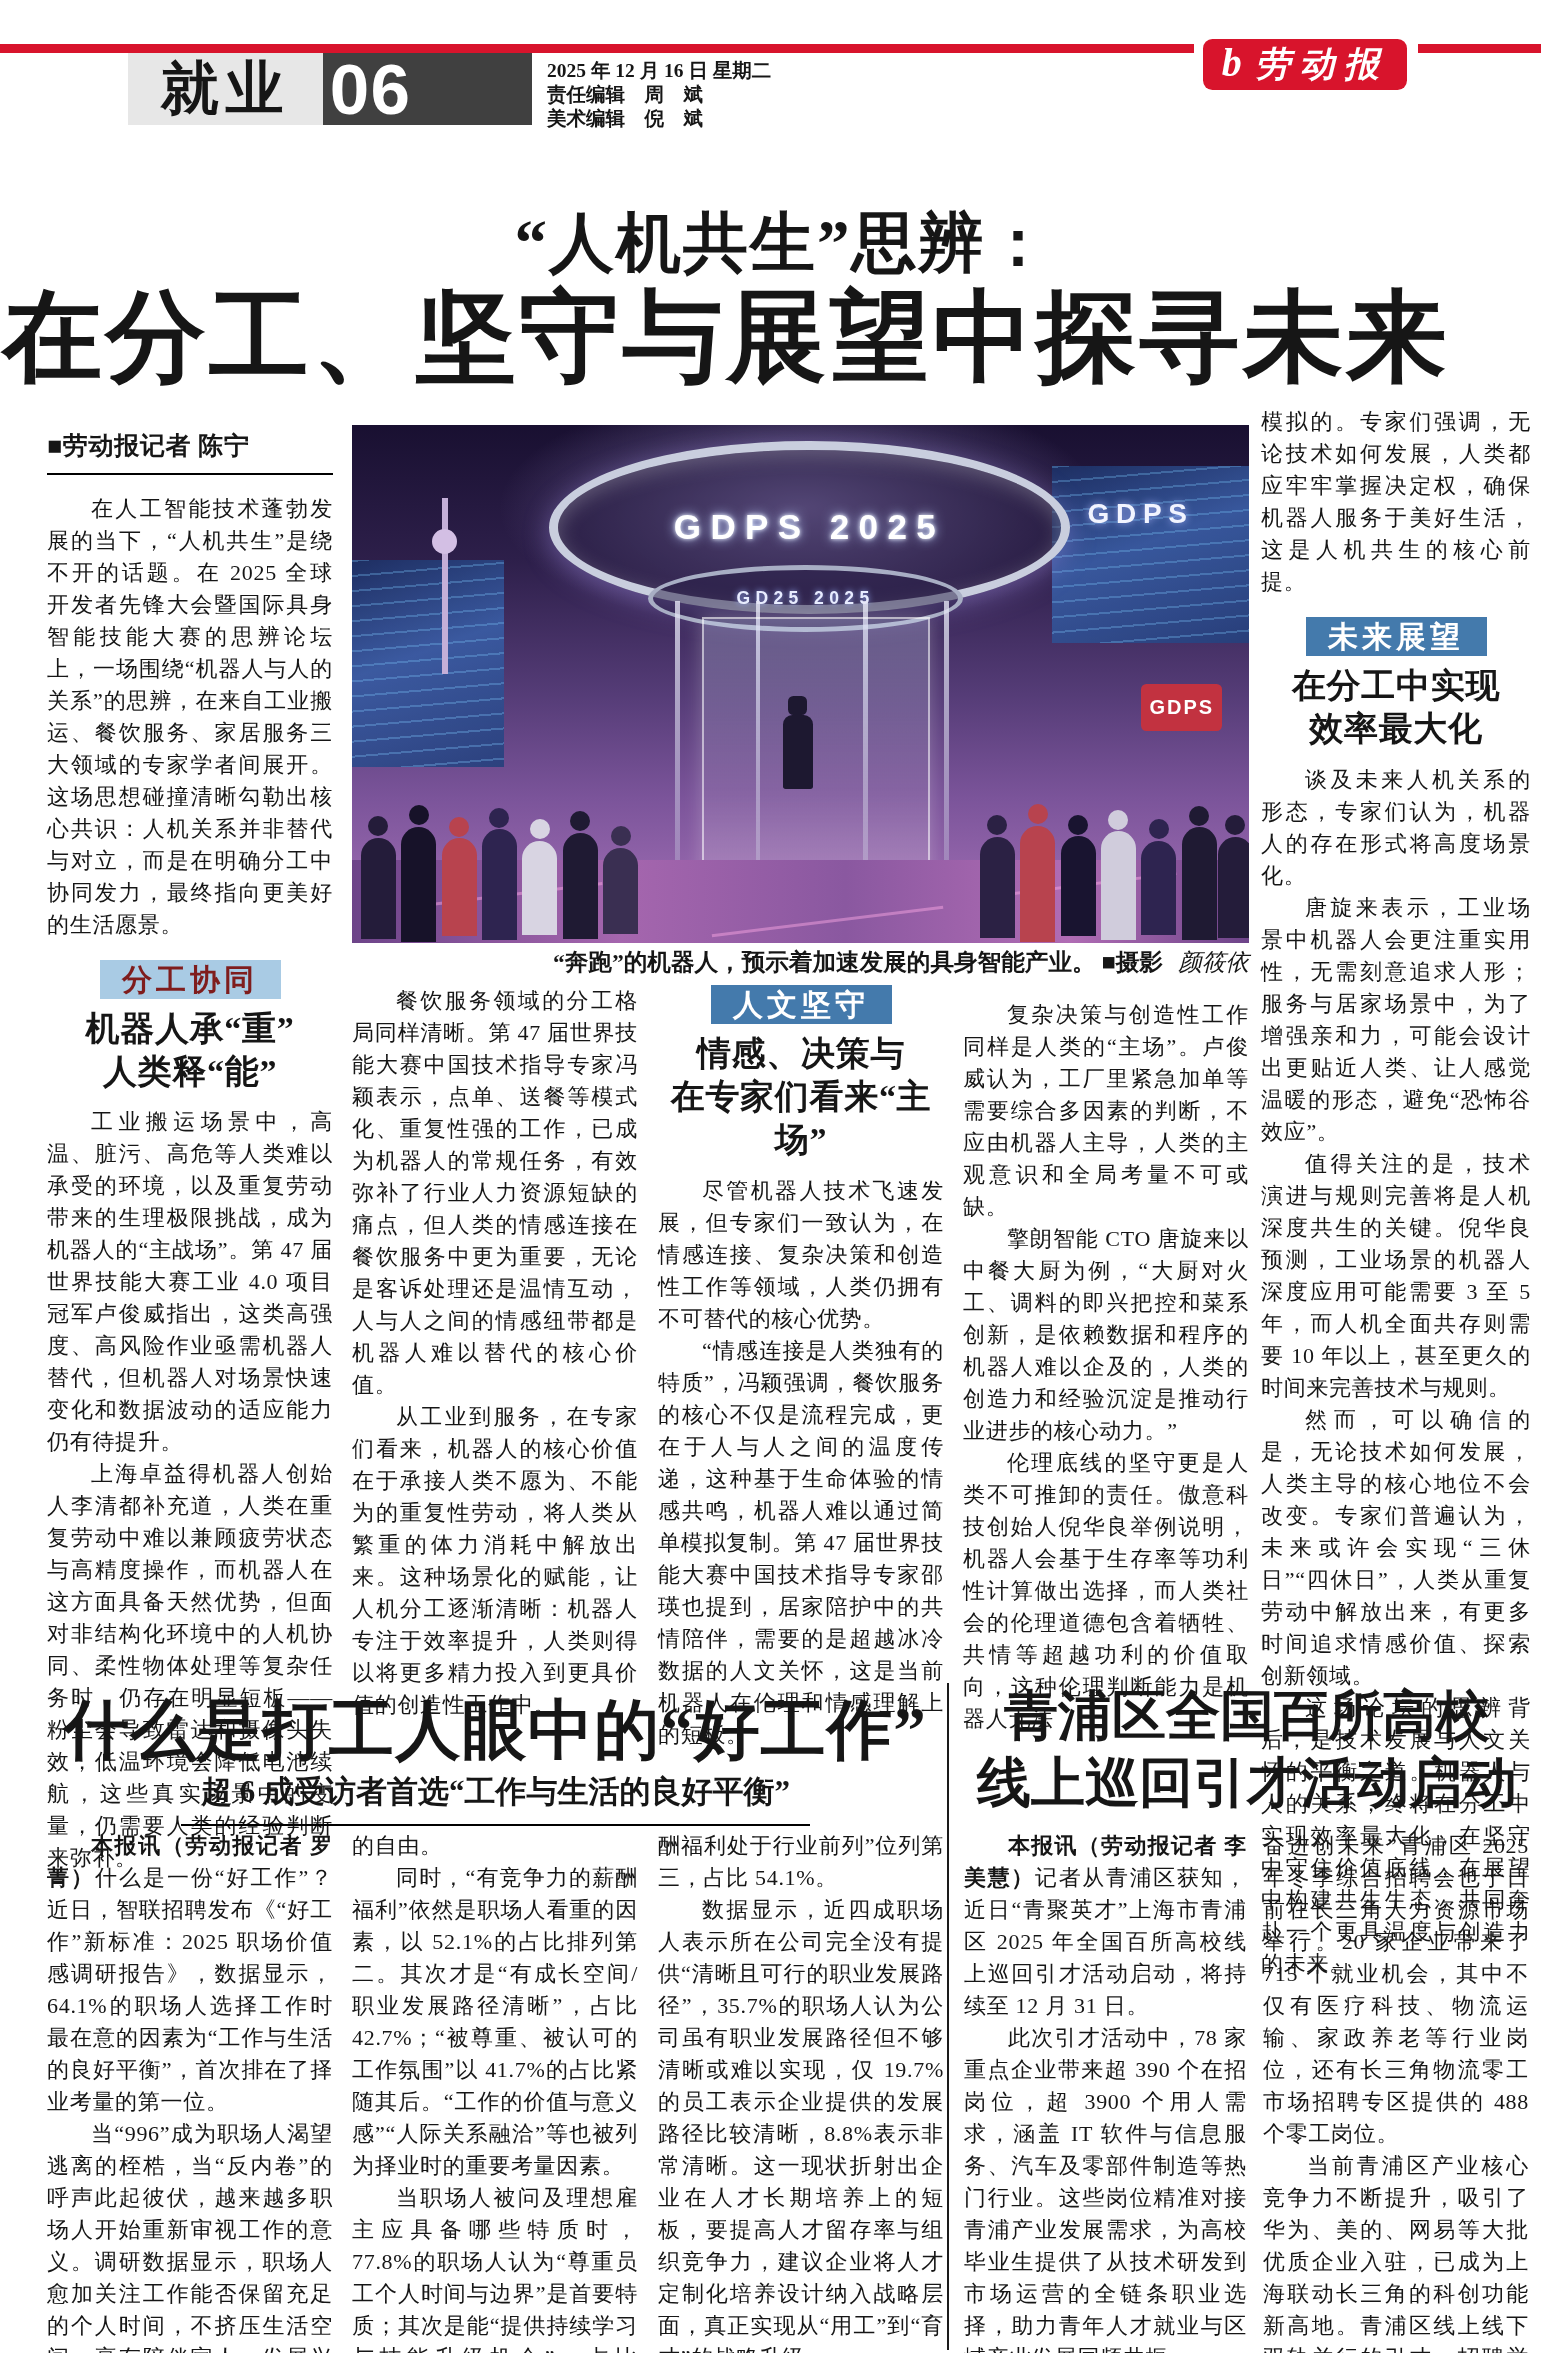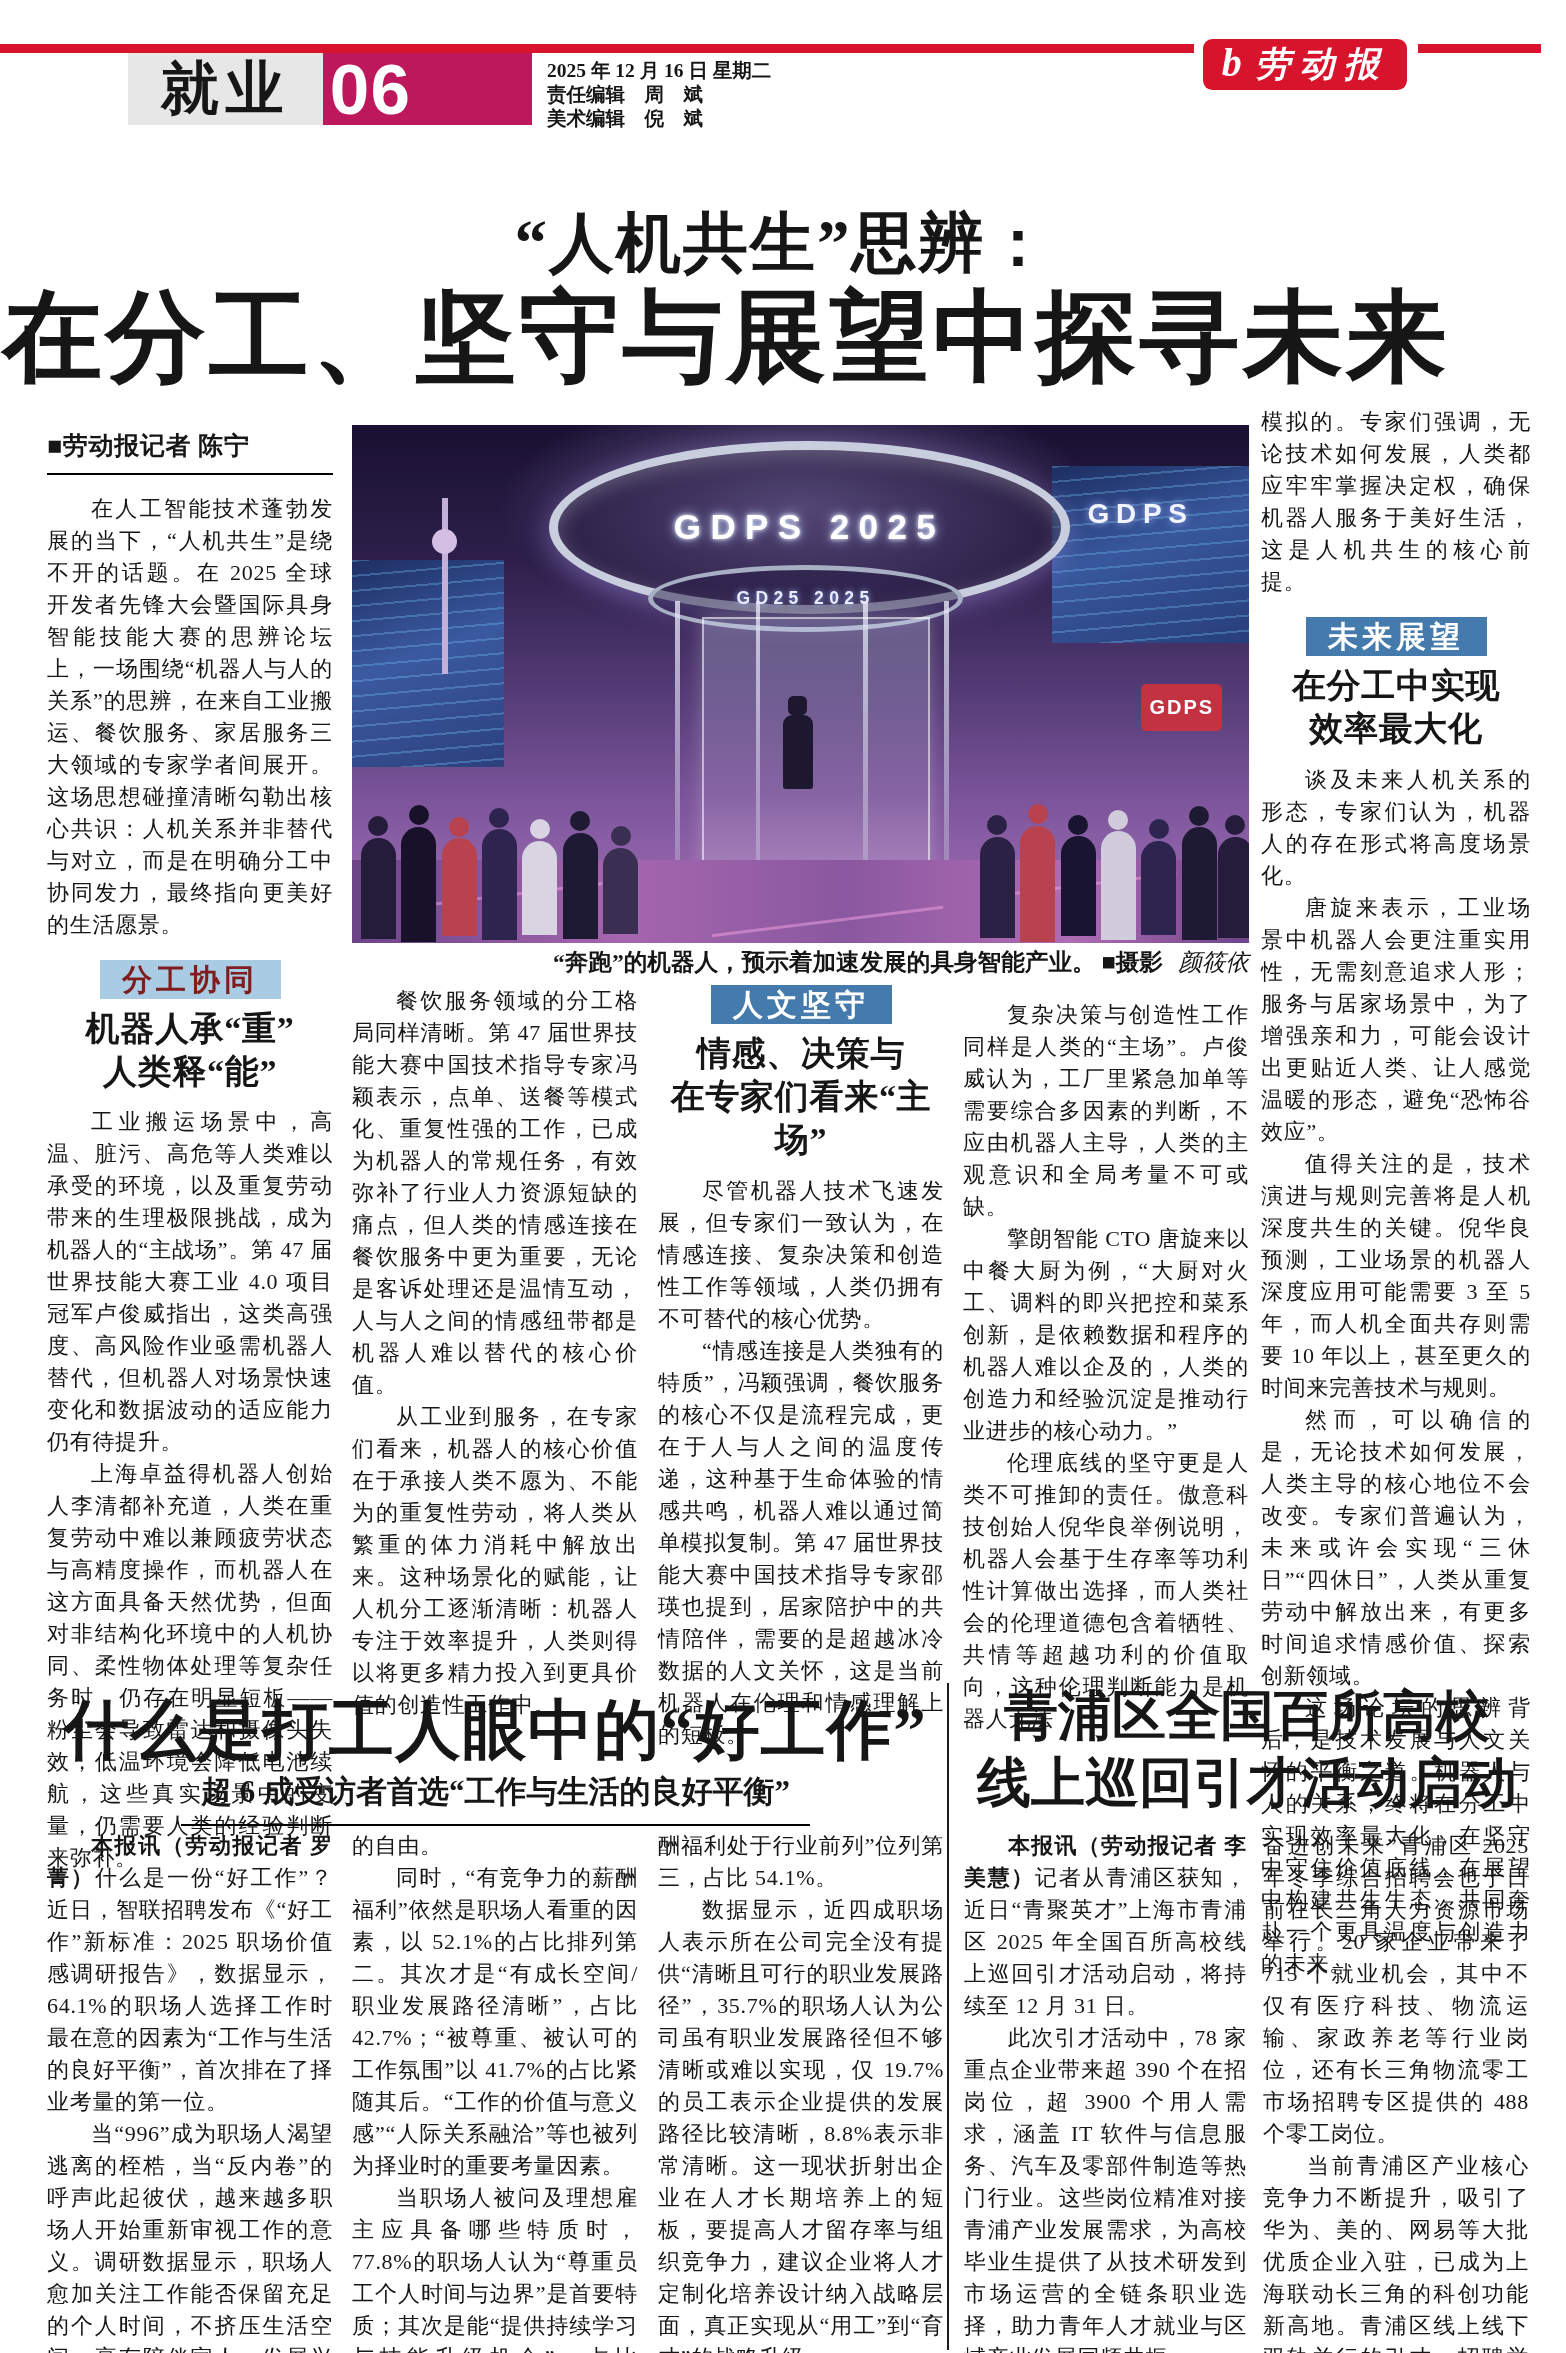--- a/index.html
+++ b/index.html
@@ -9,21 +9,21 @@
   
   .rule-red{position:absolute;background:#d8142c;}
   .rule-left{left:0;top:44px;width:1194px;height:8.8px;}
   .rule-right{left:1418px;top:44px;width:123px;height:8.8px;}
   .masthead{position:absolute;left:1203px;top:39px;width:204px;height:51px;background:#d8142c;
             border-radius:9.4px;color:#fff;display:flex;align-items:center;justify-content:center;gap:13.5px;}
   .masthead .bmark{font:italic 900 40px "Liberation Serif",serif;transform:translateY(-2px);}
   .masthead .mname{font:italic 700 35px "Liberation Serif",serif;letter-spacing:9.4px;}
   .sec-box{position:absolute;left:128px;top:53px;width:195px;height:72px;background:#e7e7e7;
            display:flex;align-items:center;justify-content:center;font-size:58px;font-weight:900;letter-spacing:6.7px;}
-  .pageno-box{position:absolute;left:323px;top:53px;width:209px;height:72px;background:#be185d;color:#fff;
+  .pageno-box{position:absolute;left:323px;top:53px;width:209px;height:72px;background:#404040;color:#fff;
            display:flex;align-items:center;font-size:71px;font-weight:900;padding-left:6.7px;box-sizing:border-box;
            font-family:"Liberation Sans","DejaVu Sans",sans-serif;letter-spacing:1.3px;}
   .pub-info{position:absolute;left:547px;top:59px;font-size:19.5px;line-height:24px;font-weight:700;}
   .pub-info div{white-space:pre;}
 
   
   .kicker{position:absolute;left:0;width:1567px;top:199px;text-align:center;font-size:65px;font-weight:900;letter-spacing:2px;}
   .headline{position:absolute;left:0;width:1452px;top:271px;text-align:center;font-size:100px;font-weight:900;letter-spacing:3.4px;}
 
   

